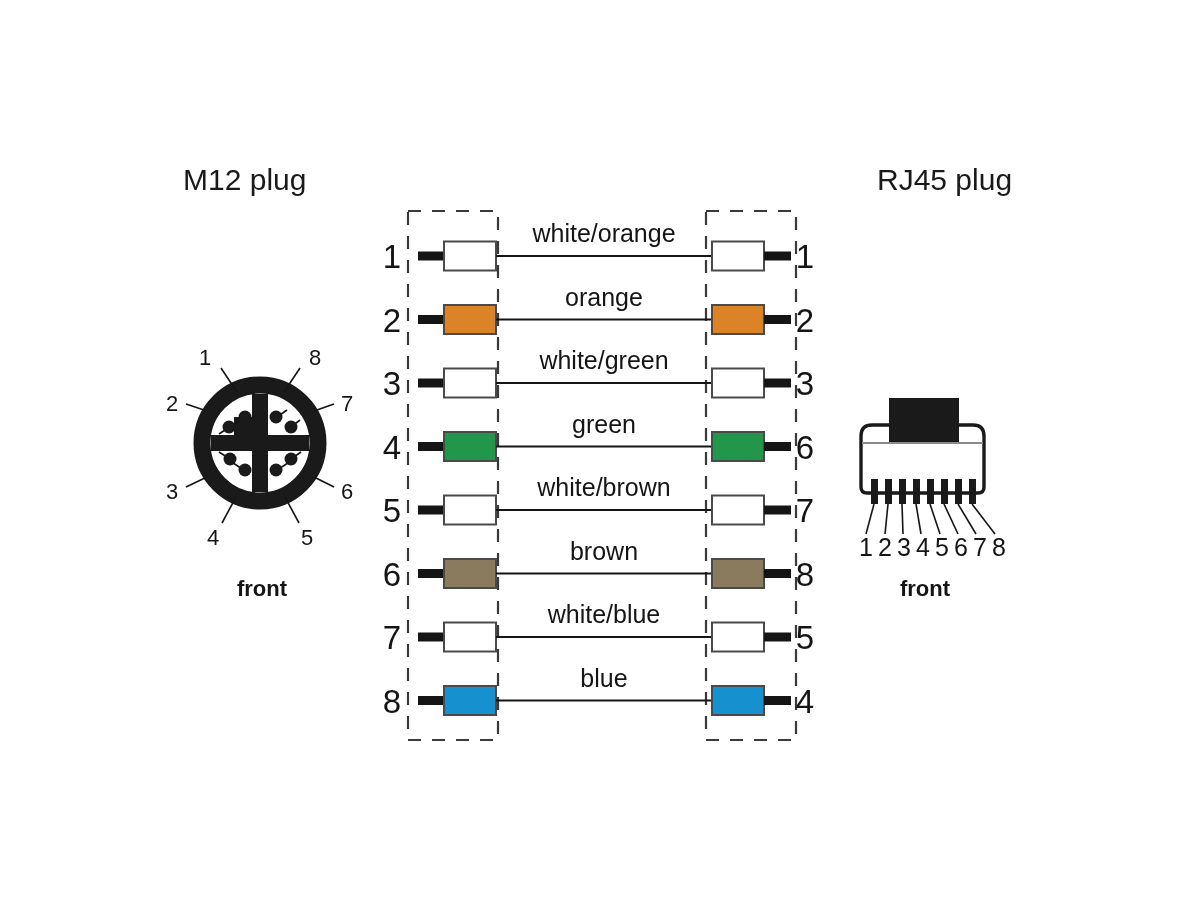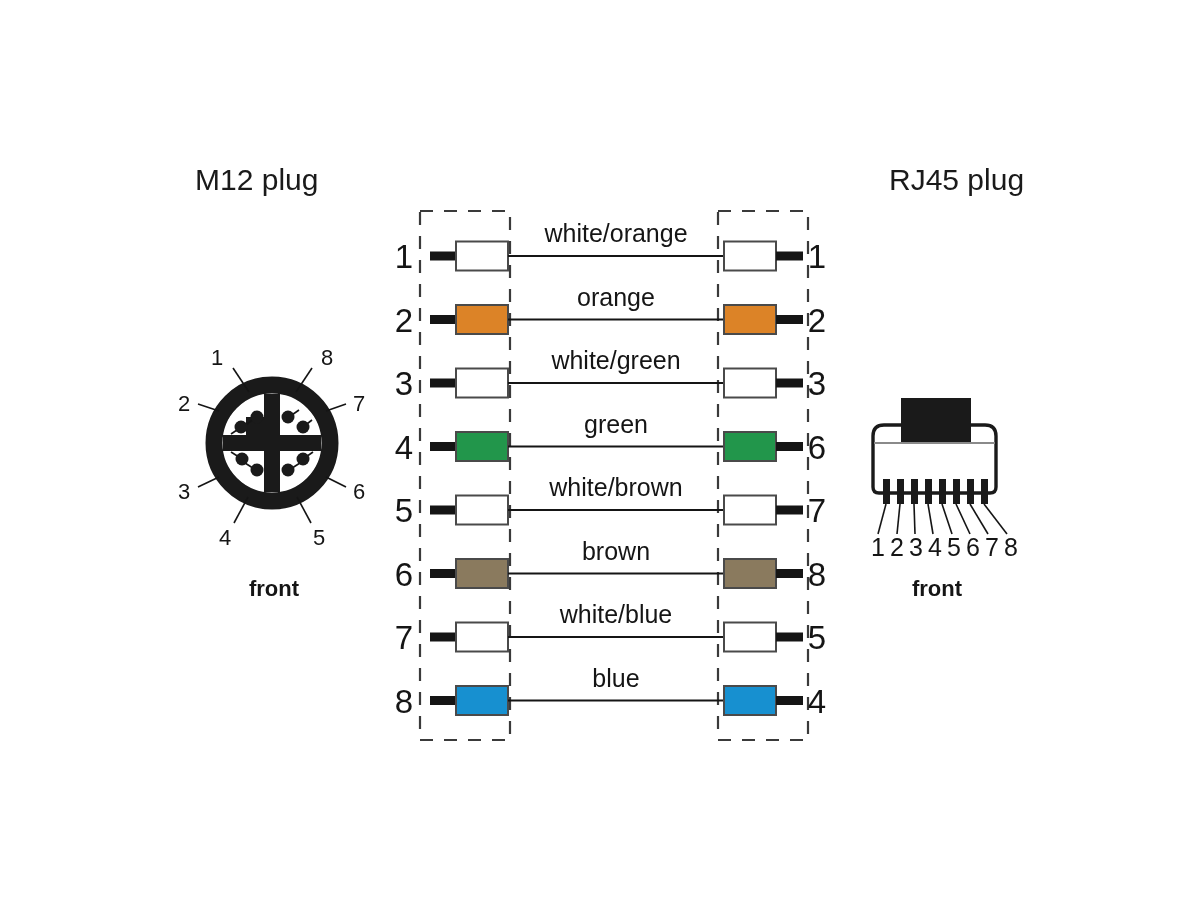--- a/index.html
+++ b/index.html
@@ -10,21 +10,21 @@
   body {
     width: 1200px;
     height: 900px;
     font-family: "Liberation Sans", sans-serif;
     color: #1a1a1a;
     position: relative;
     overflow: hidden;
   }
   #stage {
     position: absolute;
-    left: 12px; top: 0;
+    left: 0; top: 0;
     width: 1160px;
     height: 900px;
   }
   svg#diagram {
     position: absolute;
     left: 0; top: 0;
     width: 1200px;
     height: 900px;
     display: block;
   }

